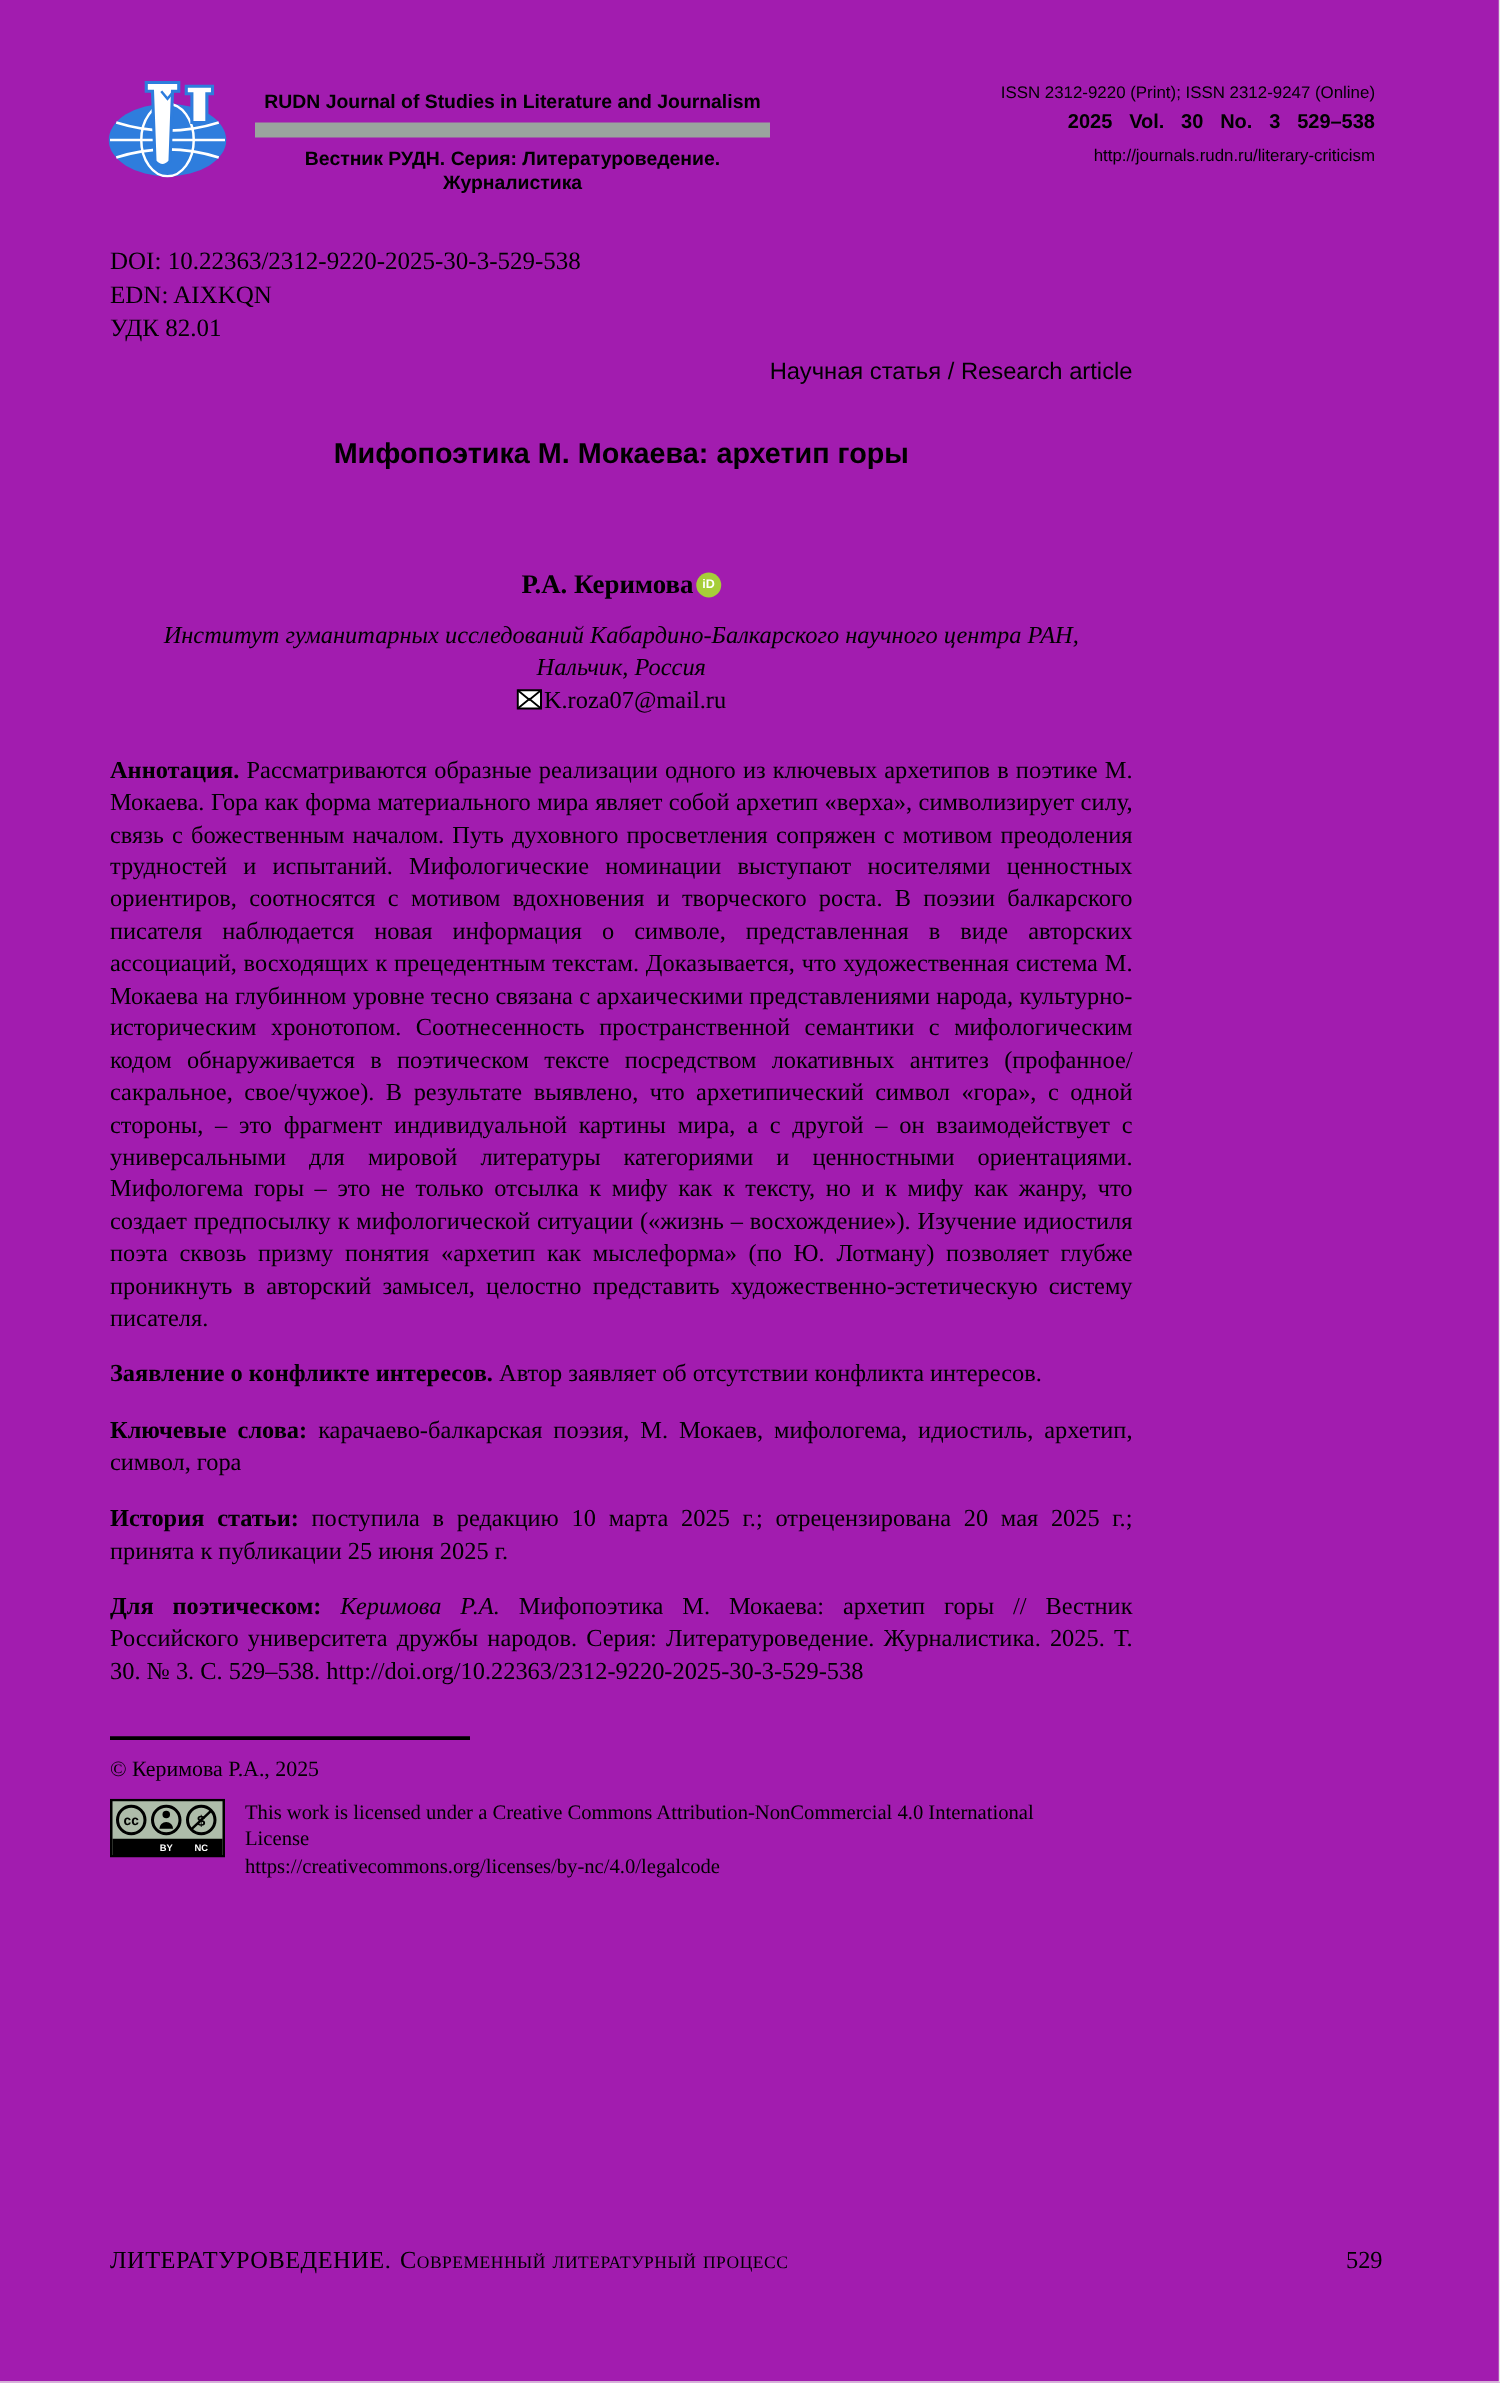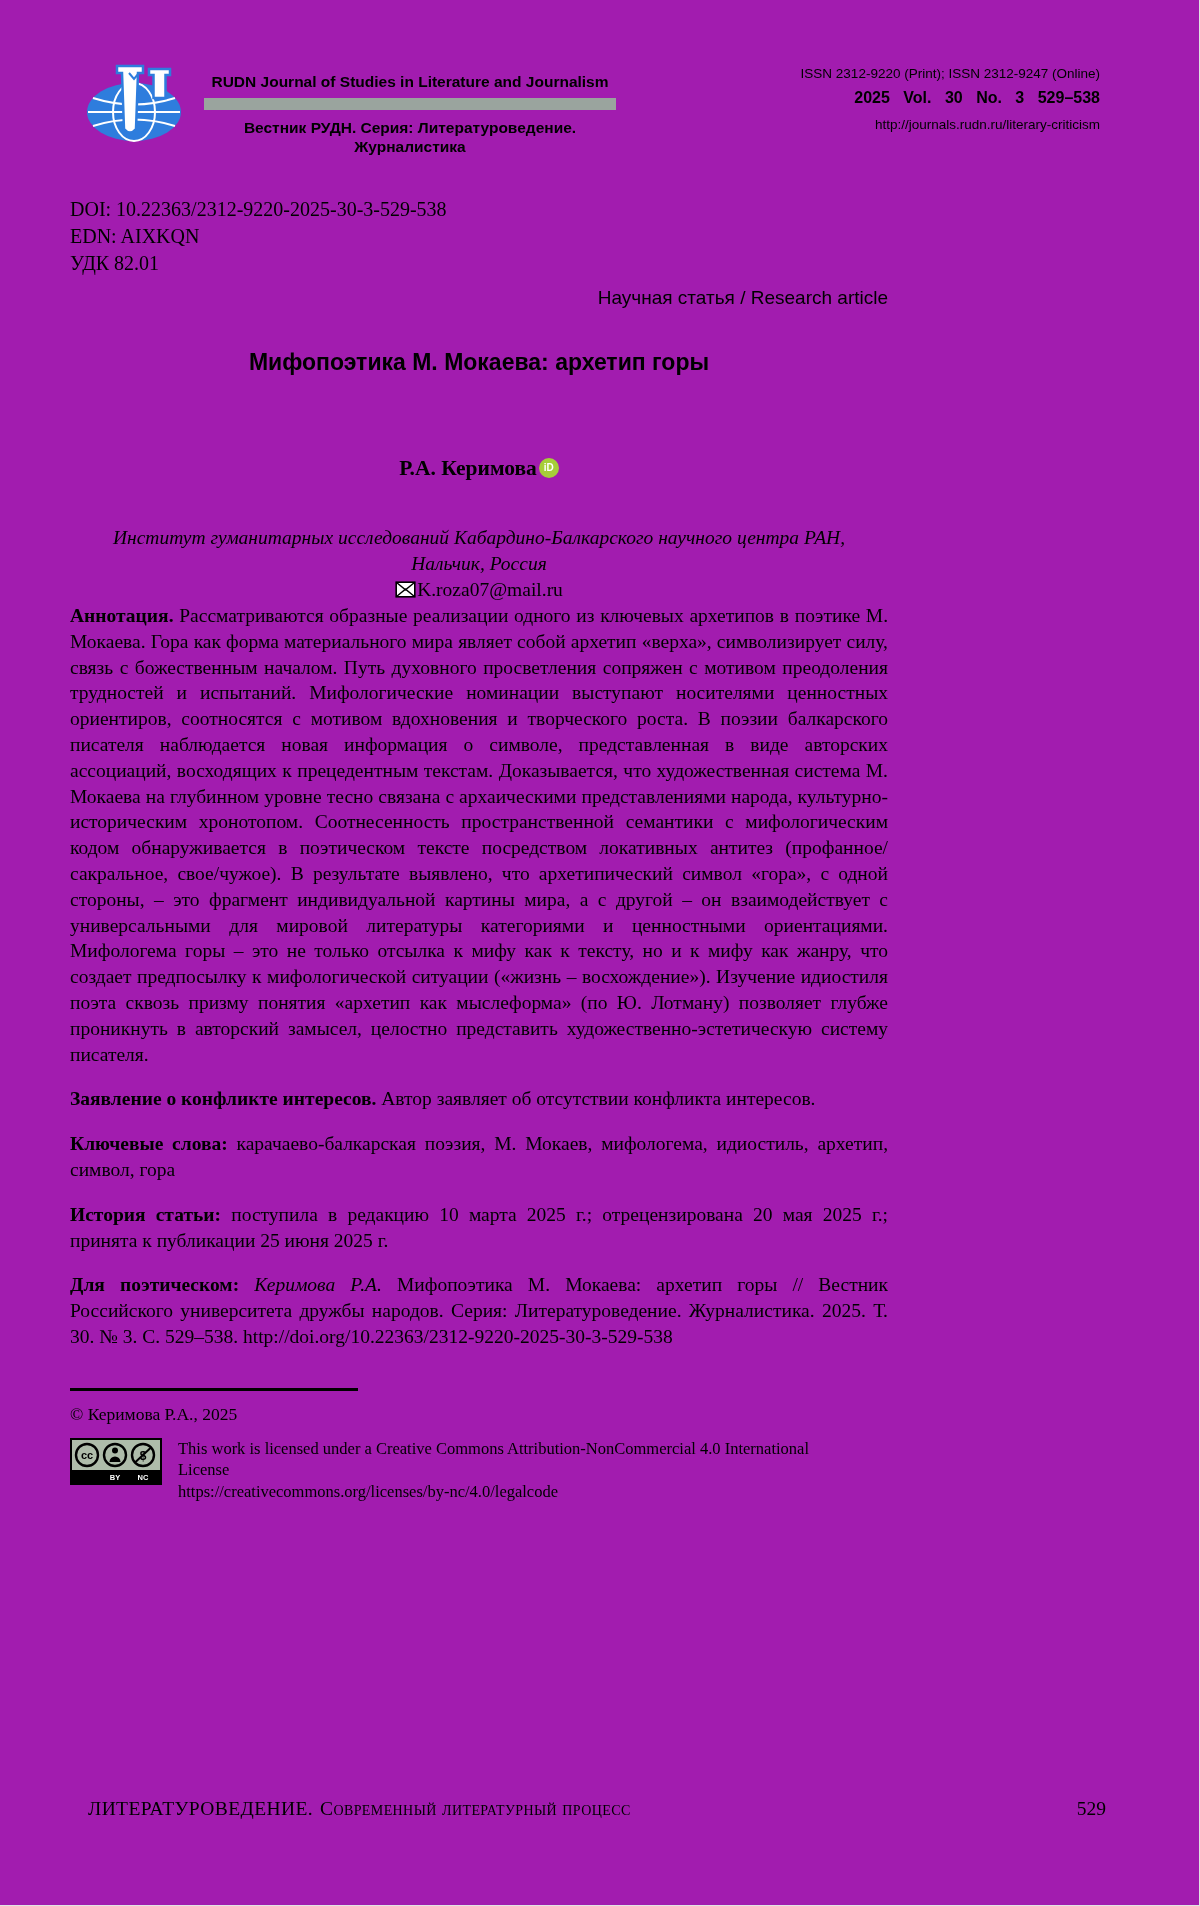--- a/index.html
+++ b/index.html
@@ -22,36 +22,36 @@
   .header-center{flex:0 0 auto;width:412px;margin-left:16px;text-align:center;}
   .j-en{font-family:"Liberation Sans","DejaVu Sans",sans-serif;font-weight:bold;font-size:15.5px;line-height:19px;padding-top:12px;}
   .bar{height:12px;background:#9aa49e;margin:7px 0 8px 0;}
   .j-ru{font-family:"Liberation Sans","DejaVu Sans",sans-serif;font-weight:bold;font-size:15.5px;line-height:19px;}
   .header-right{flex:1 1 auto;text-align:right;font-family:"Liberation Sans","DejaVu Sans",sans-serif;padding-top:5px;}
   .issn{font-size:13.5px;line-height:17px;}
   .issue{font-size:16px;font-weight:bold;line-height:20px;margin-top:6px;word-spacing:9px;}
   .url{font-size:13.5px;line-height:17px;margin-top:8px;}
 
   
-  .content{position:absolute;left:70px;top:196px;width:818px;}
+  .content{position:absolute;left:88px;top:196px;width:818px;}
   .doi-block{font-size:20px;line-height:27px;}
   .article-type{text-align:right;font-size:19px;margin-top:10px;}
   .title{text-align:center;font-family:"Liberation Sans","DejaVu Sans",sans-serif;font-weight:bold;font-size:23px;margin-top:40px;}
   .author-line{text-align:center;font-weight:bold;font-size:21.5px;margin-top:42px;}
   .orcid{
     display:inline-block;width:20px;height:20px;border-radius:50%;
     background:#a6ce39;color:#fff;text-align:center;
     font:bold 10px/20px "Liberation Sans","DejaVu Sans",sans-serif;
     vertical-align:4px;margin-left:2px;margin-top:40px;
   }
-  .affiliation{text-align:center;font-style:italic;font-size:19.5px;line-height:26px;margin-top:44px;}
+  .affiliation{text-align:center;font-style:italic;font-size:19.5px;line-height:26px;margin-top:16px;}
   .email-line{text-align:center;font-size:19.5px;line-height:26px;}
   .env{vertical-align:-2px;margin-right:1px;}
   .para{font-size:19.5px;line-height:25.8px;text-align:justify;margin:0;}
-  .abstract{}
+  .abstract{margin-top:30px;}
   .block{margin-top:19px;}
   .divider{width:288px;border:0;border-top:3px solid #000;margin:38px 0 0 0;}
   .copyright{font-size:17.5px;margin-top:13px;}
   .license-row{display:flex;align-items:flex-start;margin-top:13px;}
   .license-text{font-size:16.5px;line-height:21.5px;margin-left:16px;width:670px;}
 
   
   .page-footer{
     position:absolute;left:88px;top:1798px;width:1018px;
     display:flex;justify-content:space-between;

